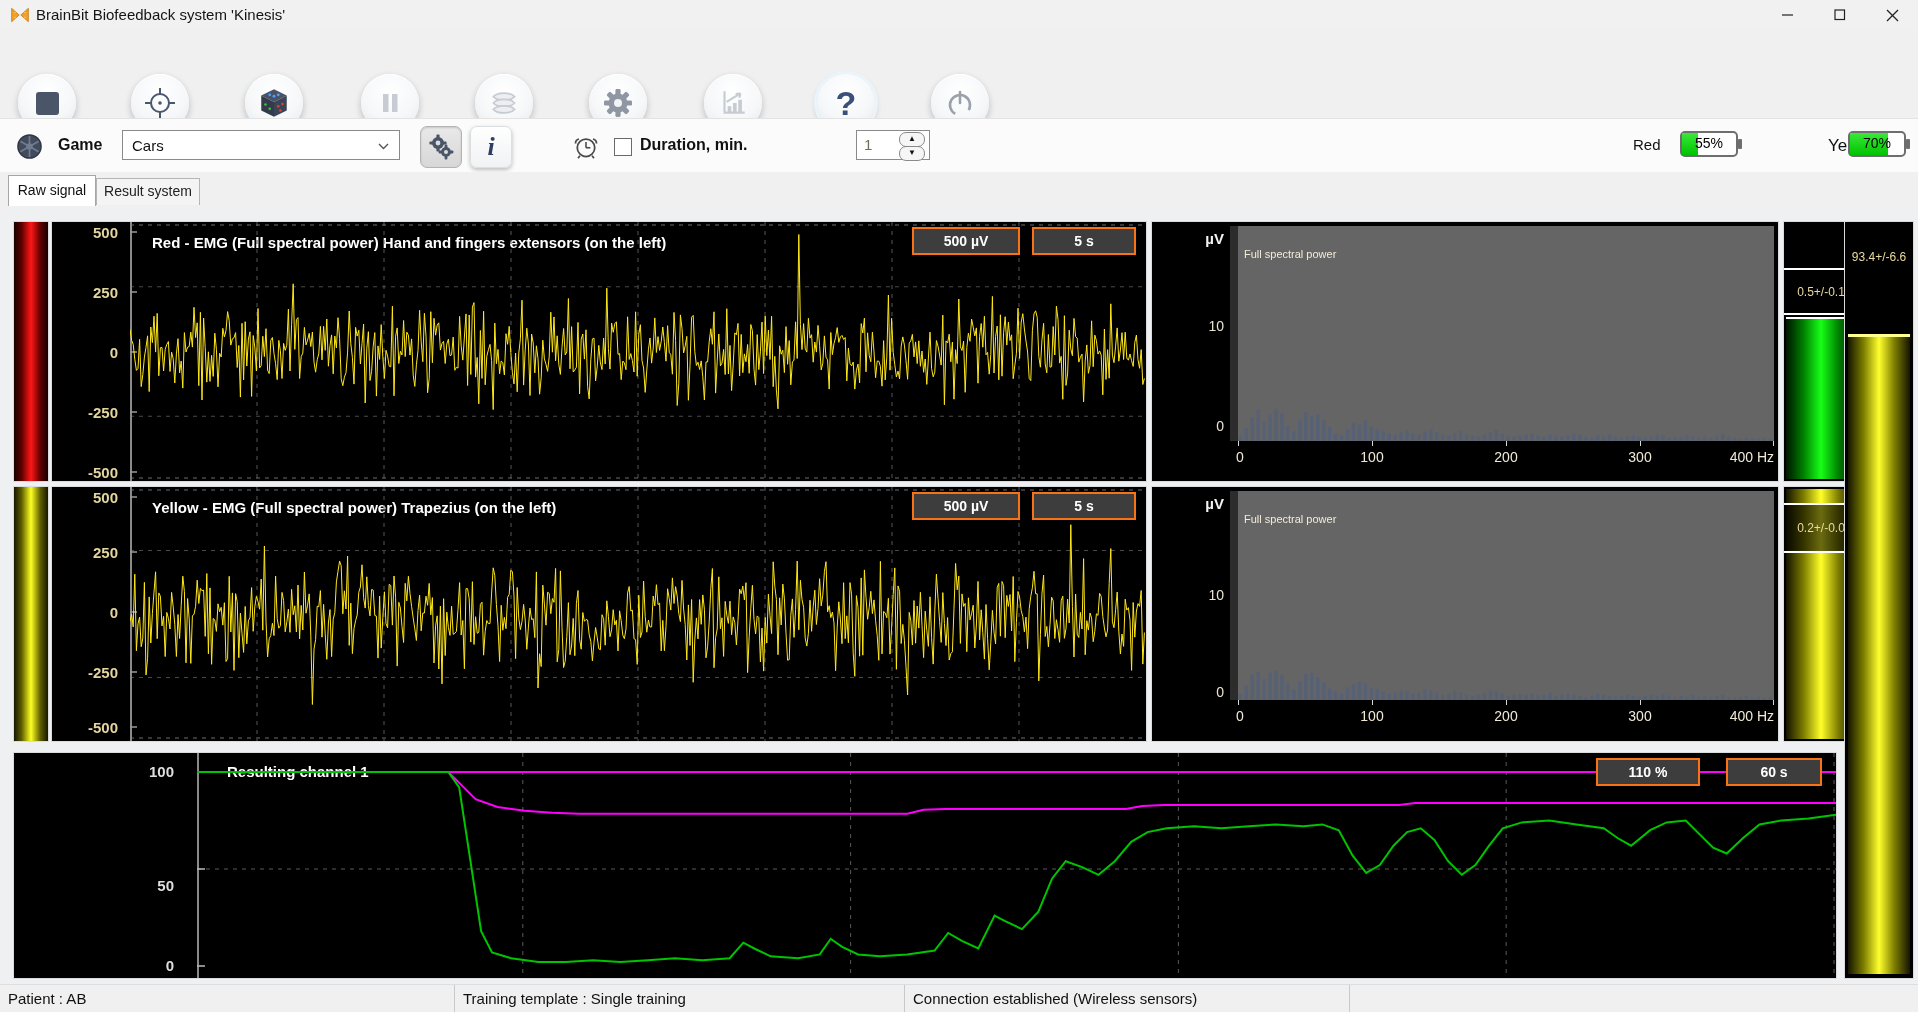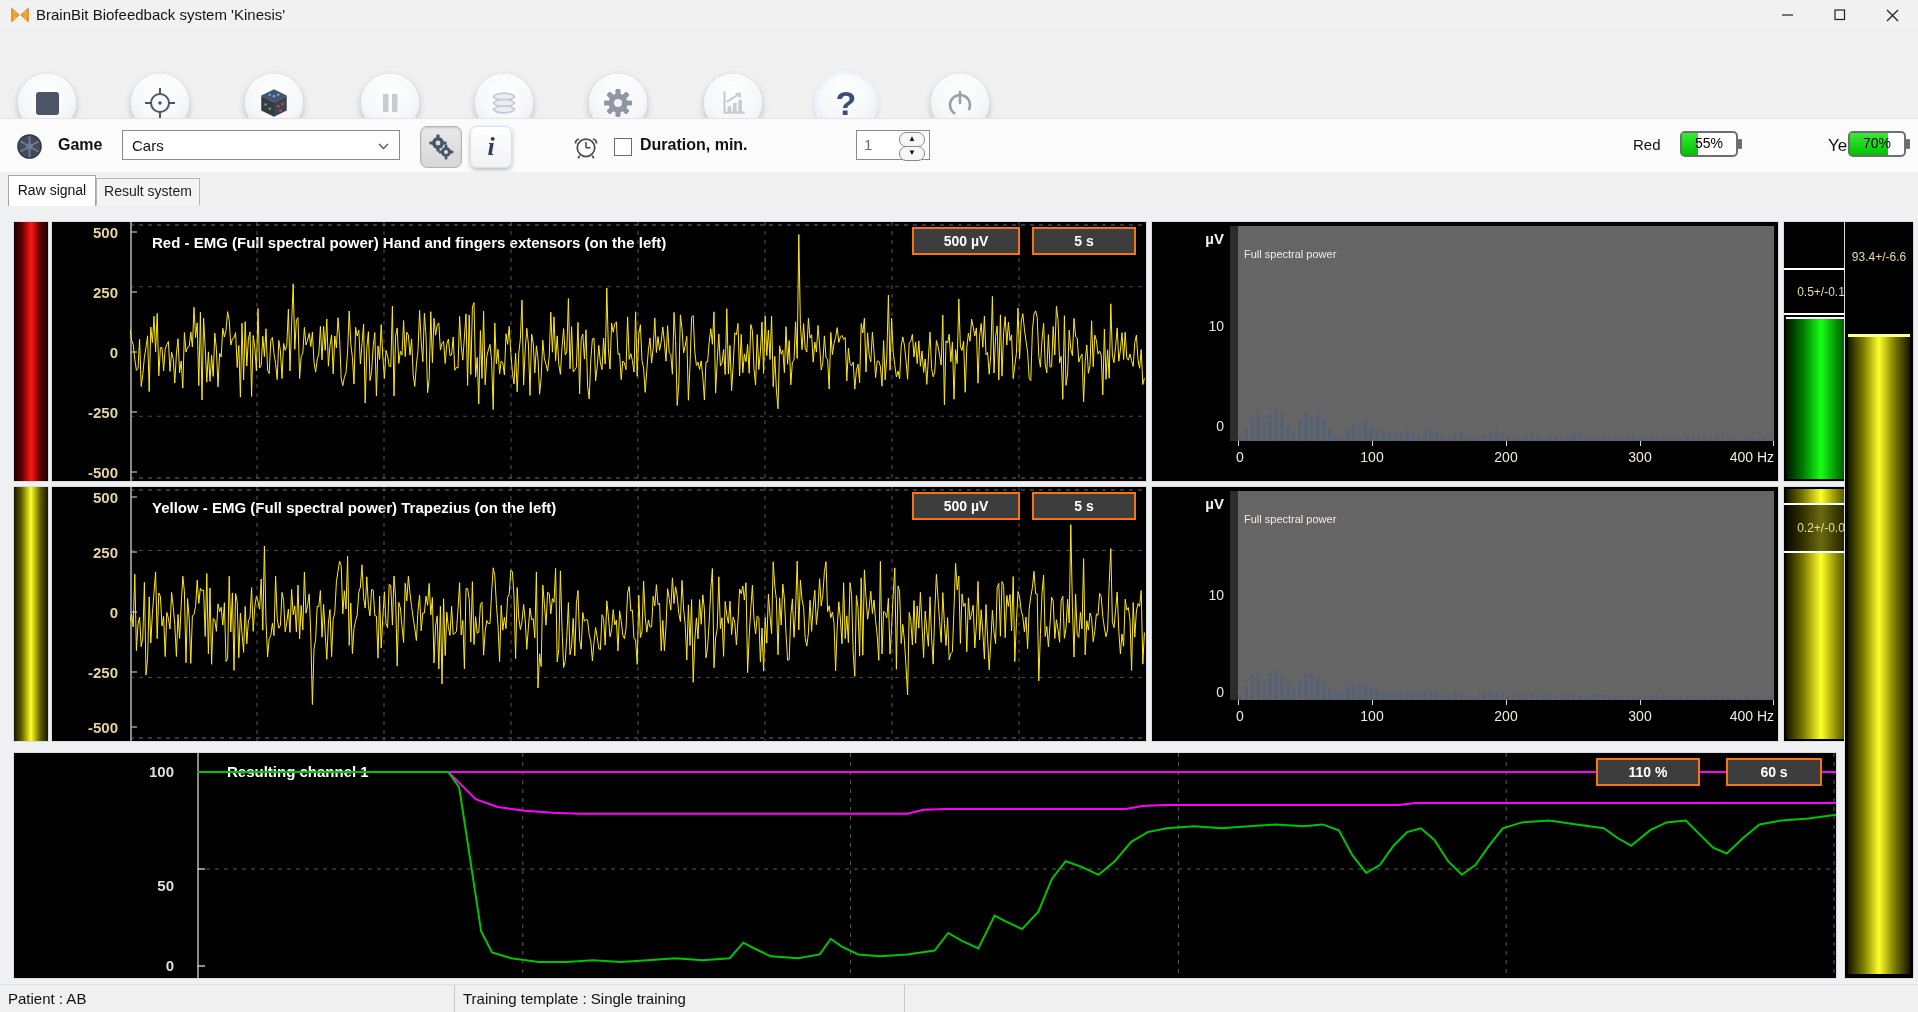--- a/index.html
+++ b/index.html
@@ -616,15 +616,16 @@
           <polyline points="0.0,19.0 251.3,19.0 262.2,34.5 273.2,106.3 284.1,178.1 295.0,199.4 314.1,205.2 341.5,209.1 368.8,209.1 396.1,207.2 423.4,209.1 450.7,207.2 478.0,205.2 505.4,207.2 532.7,205.2 546.3,189.7 557.3,195.5 573.6,203.3 601.0,205.2 622.8,201.4 633.7,185.8 644.7,193.6 661.1,201.4 682.9,203.3 710.2,201.4 737.6,197.5 751.2,180.0 764.9,187.8 781.3,195.5 797.6,162.6 808.6,168.4 825.0,176.1 841.4,158.7 855.0,125.7 868.7,108.2 885.1,114.1 901.5,121.8 917.8,108.2 934.2,88.8 950.6,79.1 969.7,75.3 997.1,73.3 1024.4,75.3 1051.7,73.3 1079.0,71.4 1106.3,73.3 1125.4,71.4 1141.8,77.2 1155.5,102.4 1169.2,119.9 1182.8,112.1 1196.5,92.7 1210.1,79.1 1223.8,75.3 1237.4,86.9 1251.1,108.2 1264.8,121.8 1278.4,112.1 1292.1,92.7 1305.7,75.3 1324.9,69.4 1352.2,67.5 1379.5,71.4 1406.8,75.3 1420.5,85.0 1434.1,92.7 1453.2,77.2 1469.6,69.4 1488.8,67.5 1502.4,81.1 1516.1,94.7 1529.7,100.5 1546.1,85.0 1562.5,71.4 1584.4,67.5 1611.7,65.6 1639.0,61.7" fill="none" stroke="#00c400" stroke-width="2"></polyline>
         </svg>
       <div class="chartbtn trendbtn-scale">110 %</div>
       <div class="chartbtn trendbtn-time">60 s</div>
     </div>
   </div>
 
   <div class="statusbar">
     <div class="stsec" style="left:0;width:455px">Patient : AB</div>
     <div class="stsec" style="left:455px;width:450px">Training template : Single training</div>
+    <div class="stsec" style="left:905px;width:445px">Connection established (Wireless sensors)</div>
     <div class="stsec" style="left:1350px;width:568px;border-right:none"></div>
   </div>
 </div>
 
 </body></html>

